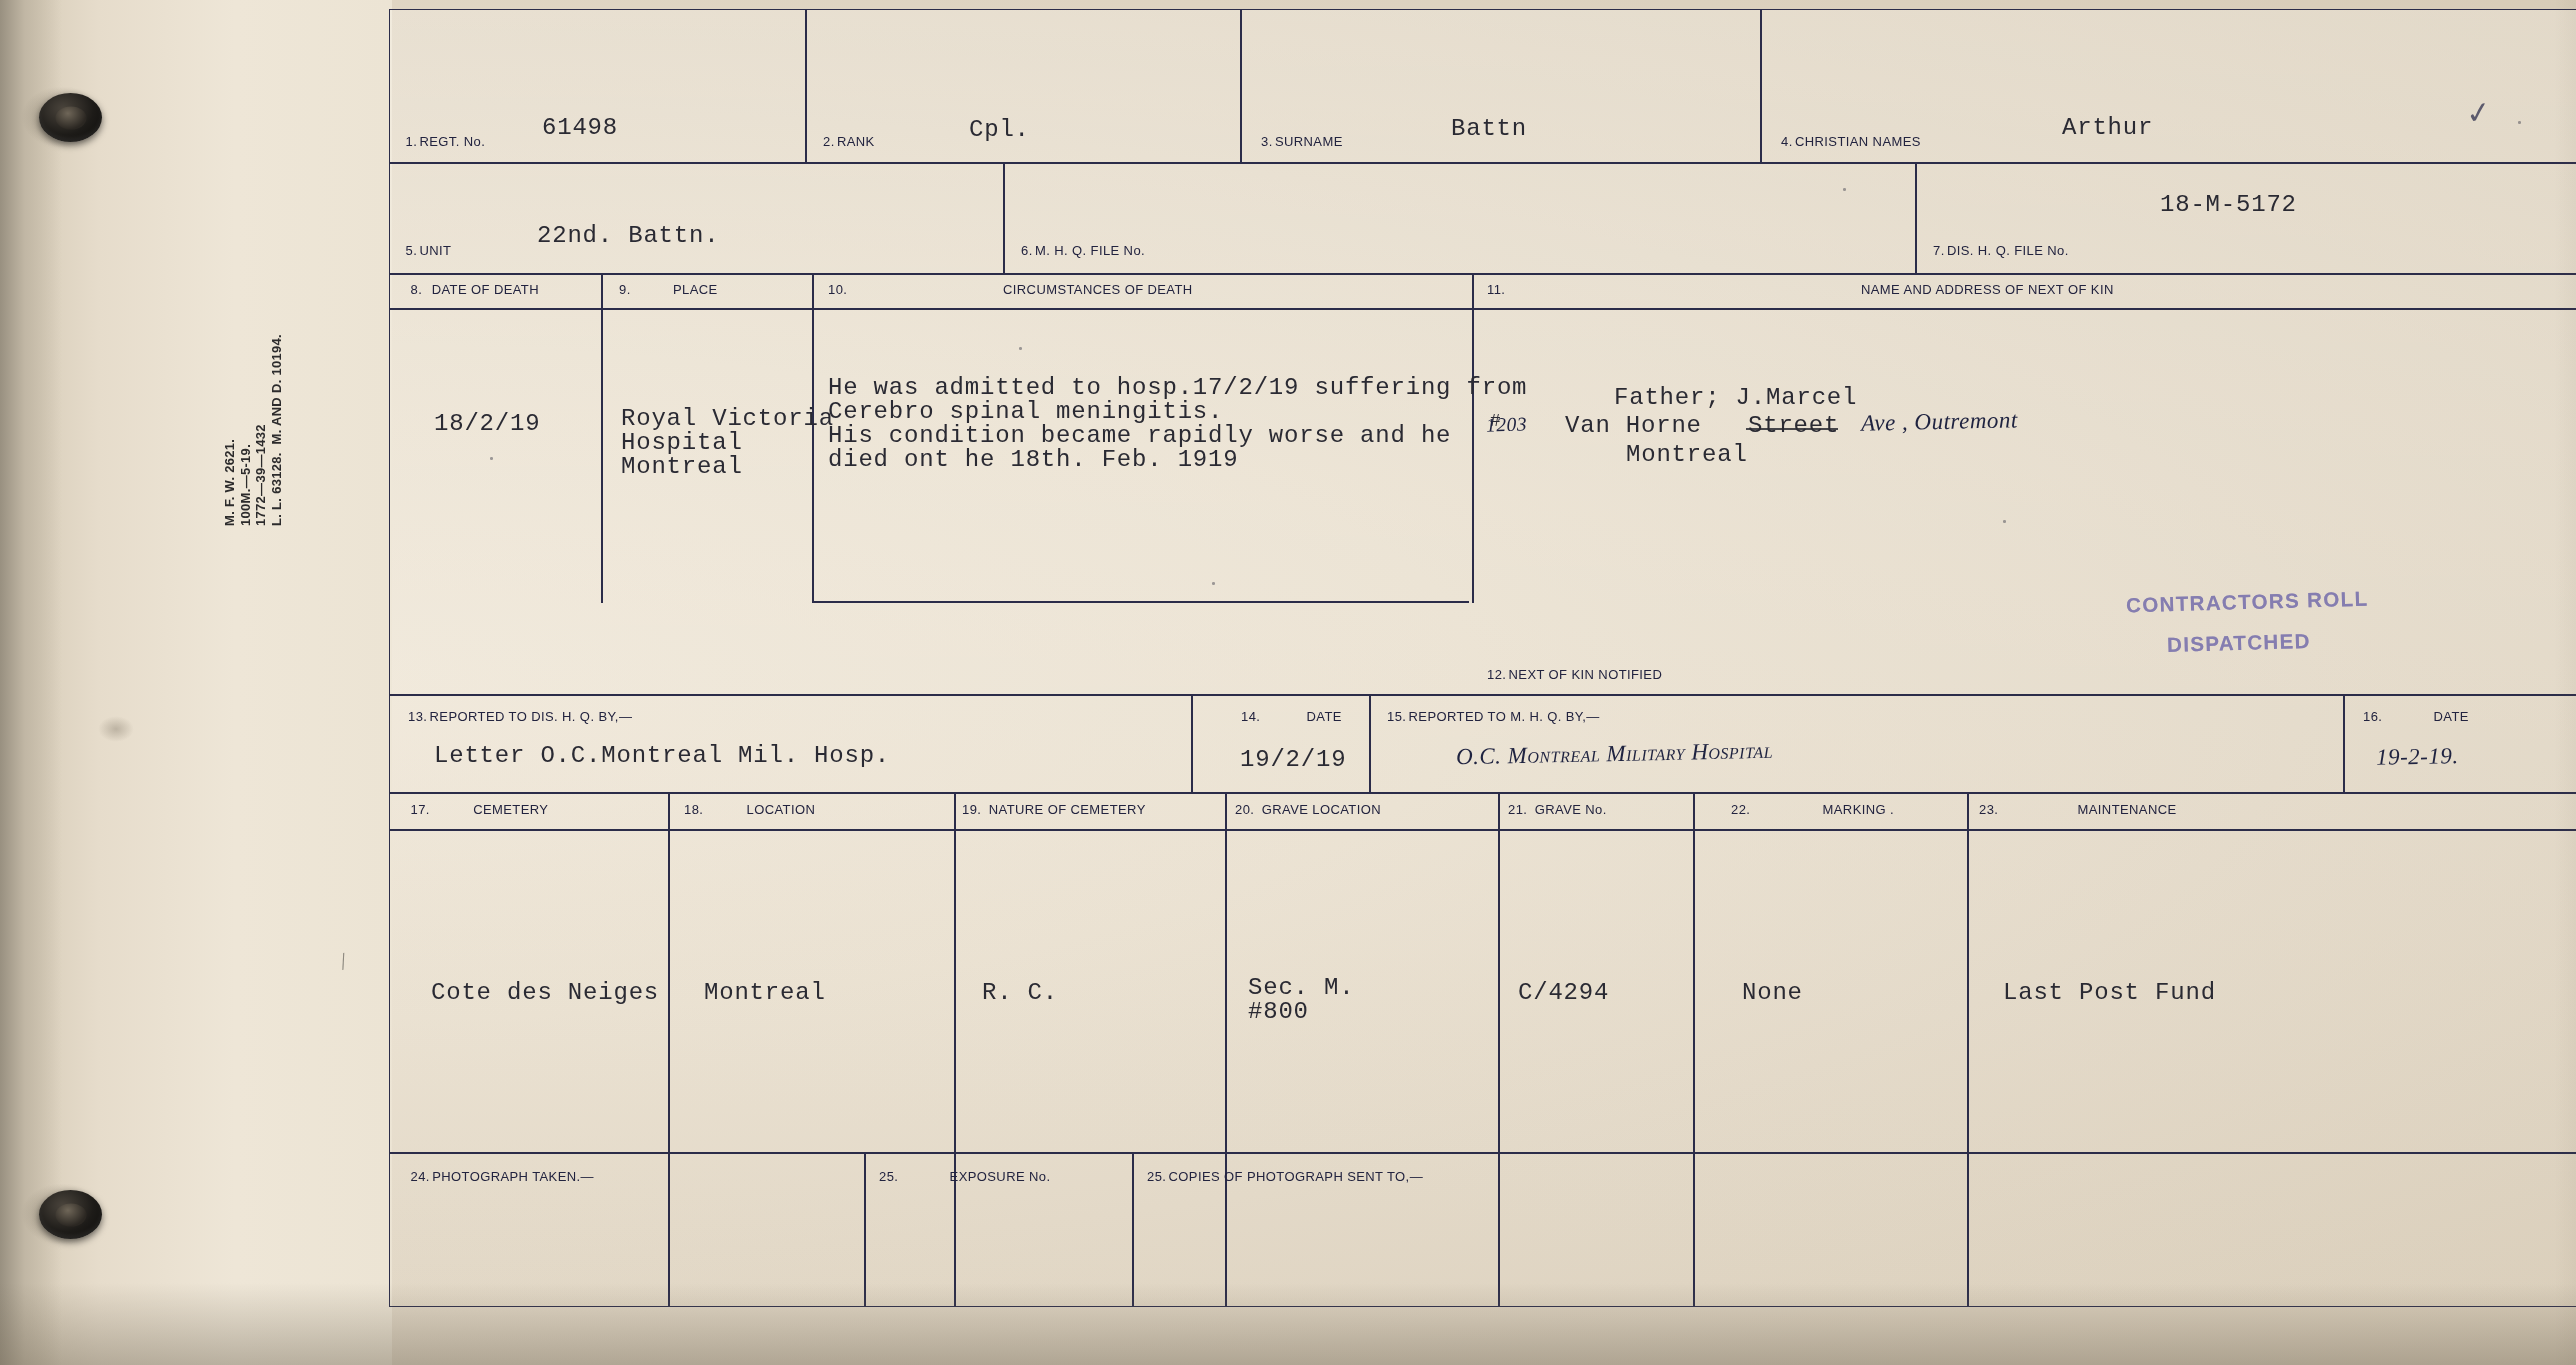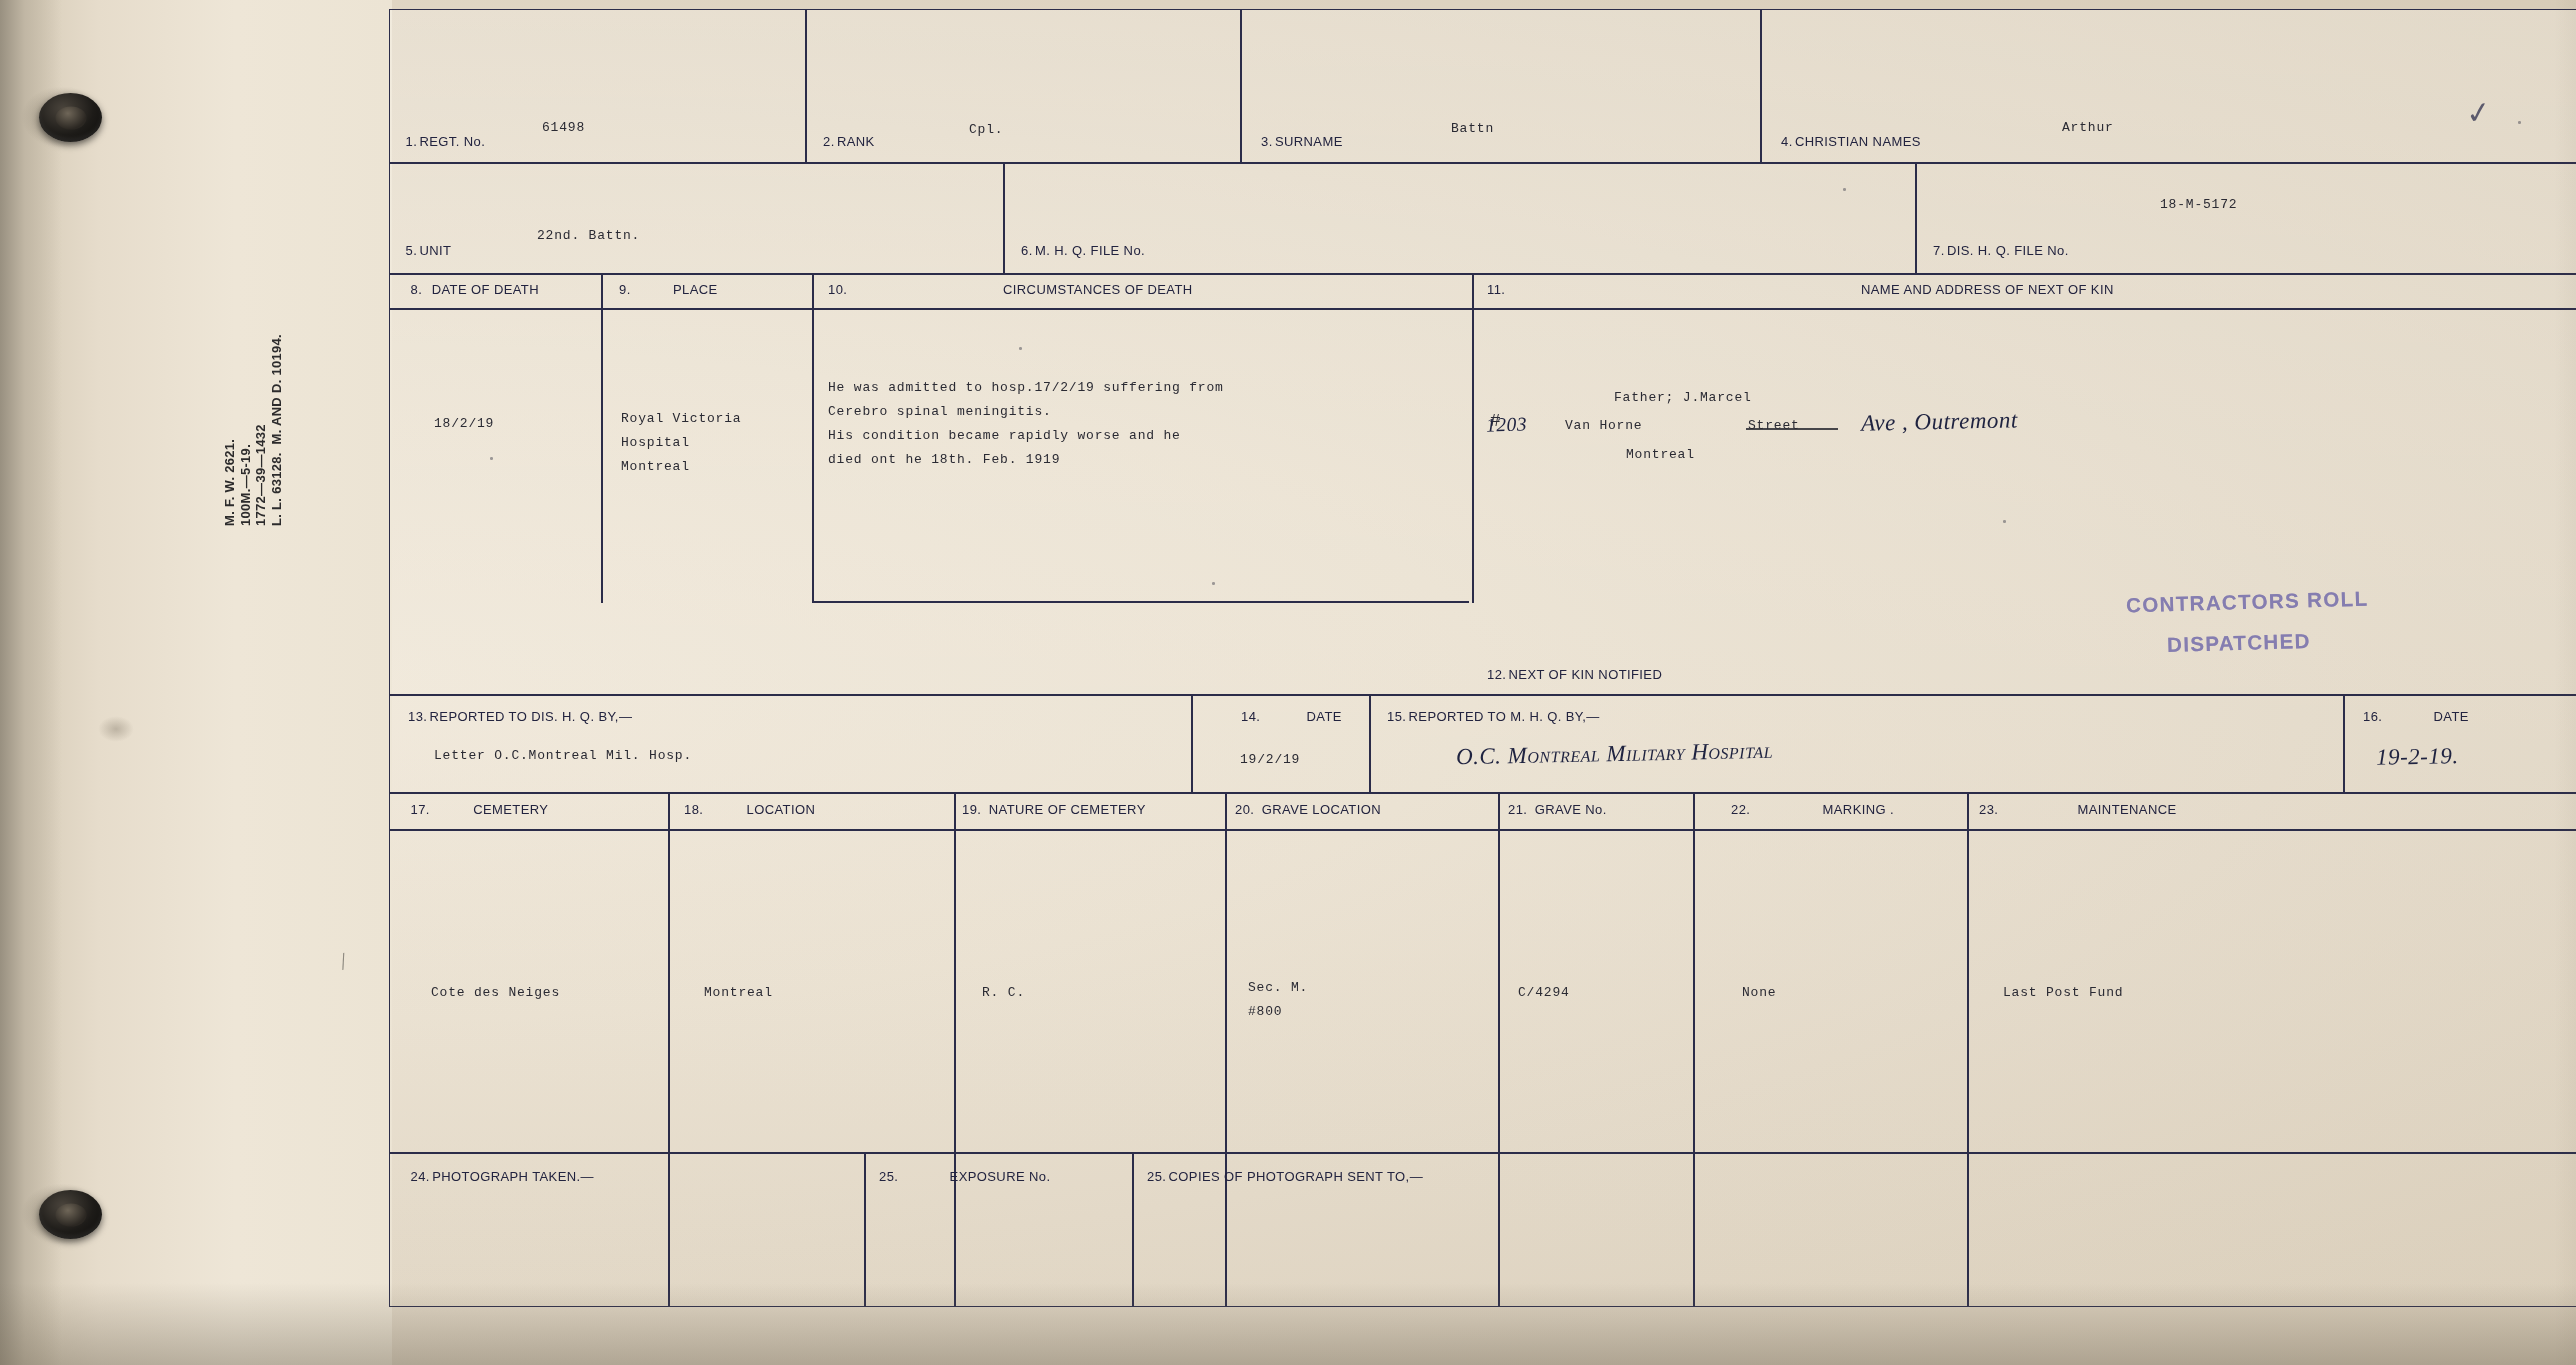--- a/index.html
+++ b/index.html
@@ -84,21 +84,21 @@
     color:#22233f;font-size:13px;letter-spacing:0.4px;
     font-family:"Liberation Sans",sans-serif;
     white-space:nowrap;
   }
   .num{font-size:13px;}
 
   
   .tw{
     color:#2a2a33;
     font-family:"Liberation Mono","DejaVu Sans Mono",monospace;
-    font-size:13px;letter-spacing:0.8px;line-height:24px;white-space:pre;
+    font-size:24px;letter-spacing:0.8px;line-height:24px;white-space:pre;
   }
 
   
   .hw{
     color:#1f2340;
     font-family:"Liberation Serif",serif;
     font-style:italic;font-size:23px;letter-spacing:0.5px;white-space:nowrap;
     transform:rotate(-1.2deg);
   }
   .hw-sm{font-size:19.6px;}

